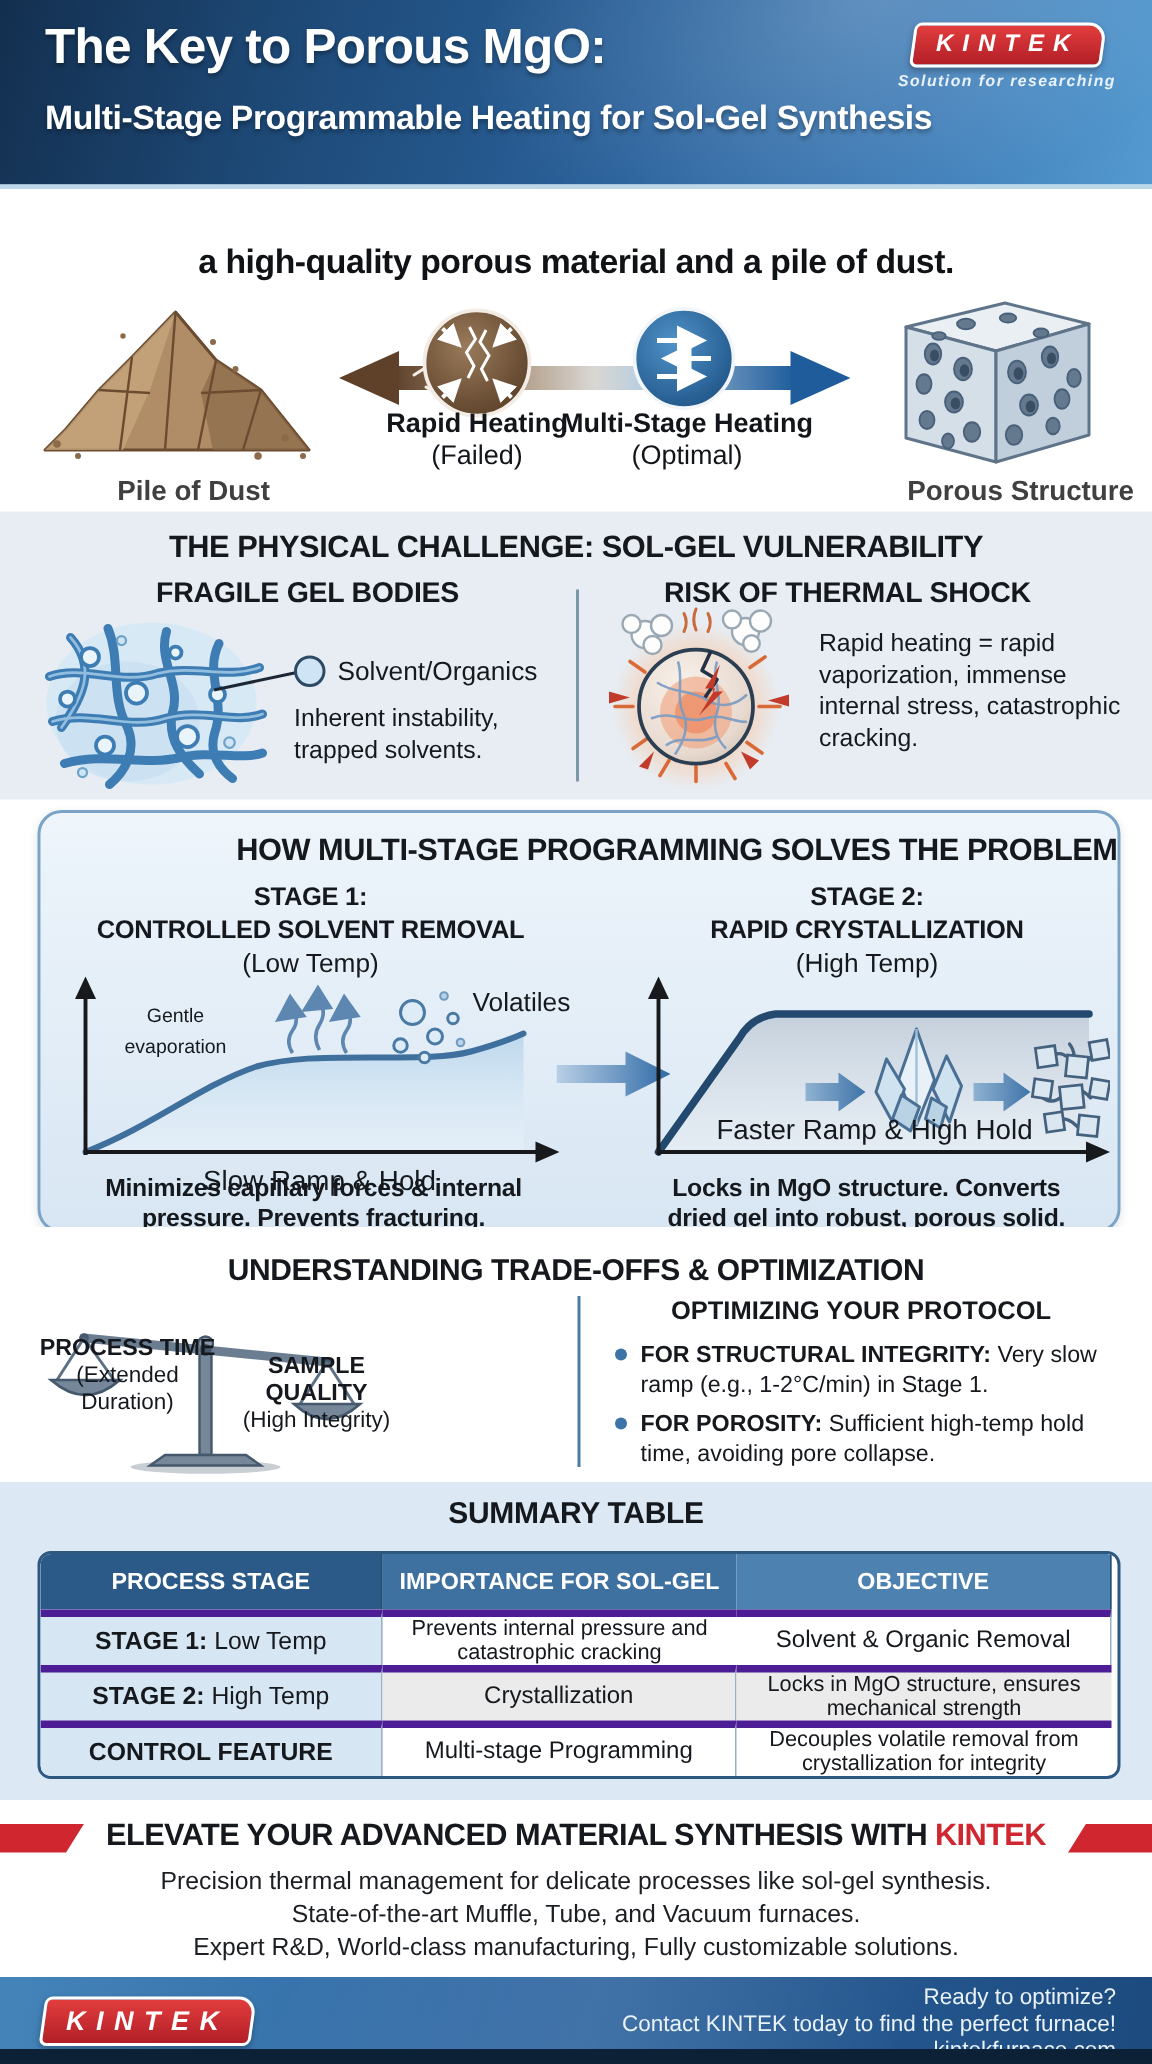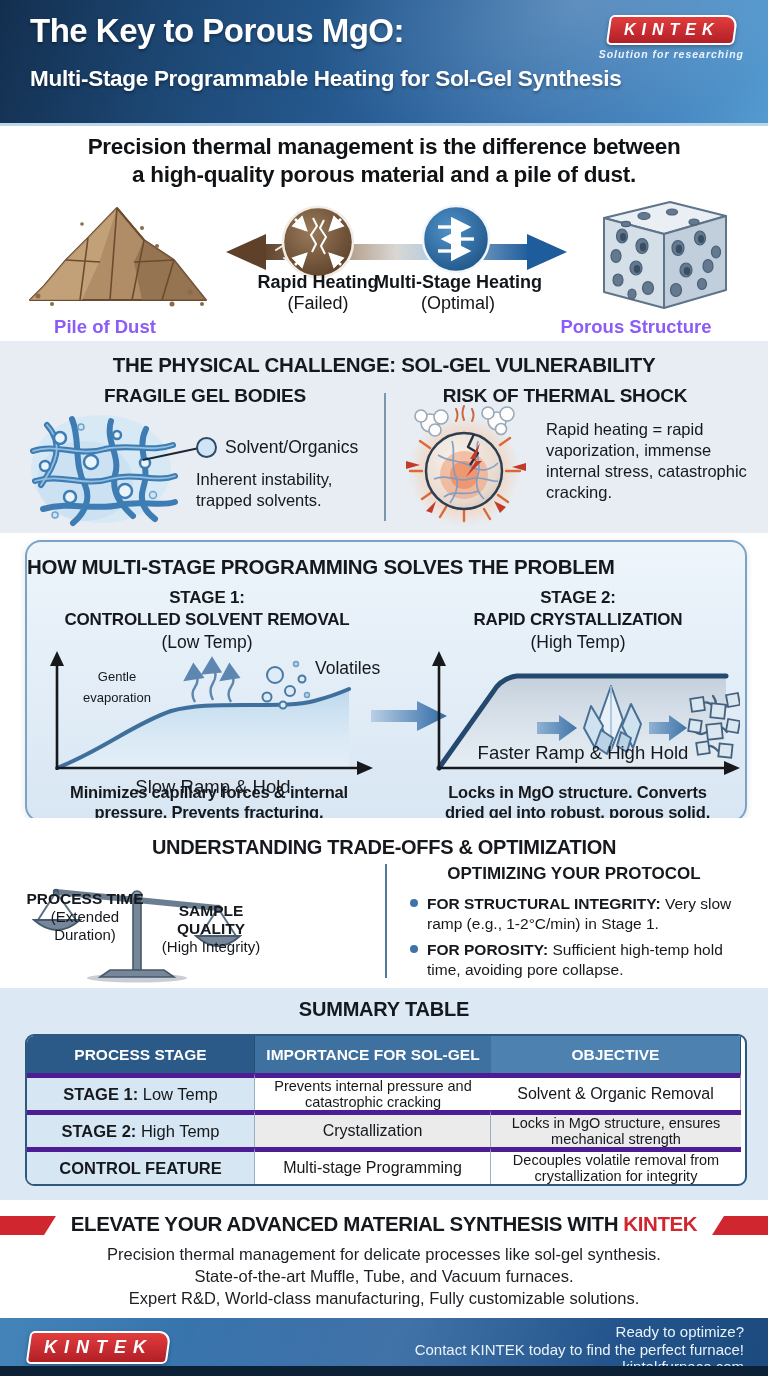--- a/index.html
+++ b/index.html
@@ -29,40 +29,40 @@
   .logo-tag{margin-top:3px;color:#e9f3fb;font-size:10.5px;font-style:italic;font-weight:bold;
     letter-spacing:1px;}
 
   
   .intro{position:absolute;top:126px;left:0;width:768px;height:215px;background:#fff;}
   .intro-h{position:absolute;left:0;width:768px;text-align:center;font-size:22.5px;font-weight:bold;
     letter-spacing:-0.3px;color:#101316;}
   .intro-art{position:absolute;top:68px;left:0;width:768px;height:122px;}
   .icon-label{position:absolute;text-align:center;font-size:18px;font-weight:bold;line-height:21px;color:#121519;}
   .icon-label .sub{font-weight:normal;font-size:18px;}
-  .art-caption{position:absolute;top:190px;font-size:18.5px;font-weight:bold;color:#8b5cf6;text-align:center;}
+  .art-caption{position:absolute;top:190px;font-size:18.5px;font-weight:bold;color:#404040;text-align:right;}
 
   
   .challenge{position:absolute;top:341px;left:0;width:768px;height:192px;background:#e7edf3;}
   .chal-title{position:absolute;top:12px;left:0;width:768px;text-align:center;font-size:20.5px;
     font-weight:bold;letter-spacing:-0.3px;}
   .chal-sub{position:absolute;top:44px;font-size:19px;font-weight:bold;text-align:center;letter-spacing:-0.2px;}
   .chal-div{position:absolute;left:384px;top:52px;width:2px;height:128px;background:#7e96aa;}
   .chal-text{font-size:16.5px;line-height:21px;color:#15181c;}
   .callout-row{position:absolute;left:196px;top:96px;display:flex;align-items:center;}
   .callout-dot{width:17px;height:17px;border-radius:50%;background:#cfe4f4;border:2.5px solid #2c4burn;
     border:2.5px solid #2c4a66;margin-right:8px;}
   .callout-line{position:absolute;left:142px;top:112px;width:58px;border-top:2px solid #1d2733;
     transform:rotate(-12deg);}
 
   
   .solution{position:absolute;top:540px;left:25px;width:718px;height:278px;
     background:linear-gradient(180deg,#eef5fb 0%,#d8e6f3 100%);
     border:2px solid #7aa3c6;border-radius:16px;box-shadow:0 2px 6px rgba(40,70,100,.15);}
-  .sol-title{position:absolute;top:13px;left:0;width:100%;text-align:left;font-size:20.5px;
+  .sol-title{position:absolute;top:13px;left:0;width:100%;text-align:right;font-size:20.5px;
     font-weight:bold;letter-spacing:-0.3px;}
   .stage-head{position:absolute;top:45px;text-align:center;font-size:17px;line-height:22px;}
   .stage-head .hb{font-weight:bold;letter-spacing:-0.2px;}
   .stage-head .hn{font-weight:normal;font-size:17.5px;}
   .chart{position:absolute;top:108px;width:330px;height:130px;}
   .chart-label{position:absolute;color:#15181c;}
   .stage-cap{position:absolute;width:340px;text-align:center;font-size:16.5px;font-weight:bold;
     line-height:20px;letter-spacing:-0.2px;}
 
   
@@ -123,21 +123,20 @@
     <div class="hdr-sub">Multi-Stage Programmable Heating for Sol-Gel Synthesis</div>
     <div class="logo-wrap">
       <div class="logo-plate">
         <span>KINTEK</span>
       </div>
       <div class="logo-tag">Solution for researching</div>
     </div>
   </div>
 
   <div class="intro">
-    <div class="intro-h" style="top:8px;">Precision thermal management is the difference between</div>
     <div class="intro-h" style="top:36px;">a high-quality porous material and a pile of dust.</div>
 
     <div class="intro-art">
 
       <svg class="abs" style="left:22px;top:6px;" width="190" height="114" viewBox="0 0 190 114">
         <path d="M95 8 L122 40 L152 60 L184 100 L8 100 L22 86 L44 60 L66 38 Z" fill="#b08d67" stroke="#6b4c30" stroke-width="2" stroke-linejoin="round"></path>
         <path d="M95 8 L66 38 L44 60 L22 86 L8 100 L60 100 L78 60 Z" fill="#c8a87f" stroke="none" opacity="0.75"></path>
         <path d="M122 40 L152 60 L184 100 L120 100 L112 62 Z" fill="#8a6a48" opacity="0.7"></path>
         <path d="M95 8 L88 100 M95 8 L122 40 L110 100 M66 38 L58 100 M152 60 L140 100 M44 60 L78 62 M112 62 L152 60" fill="none" stroke="#6b4c30" stroke-width="1.6"></path>
         <g fill="#8a6a48">

